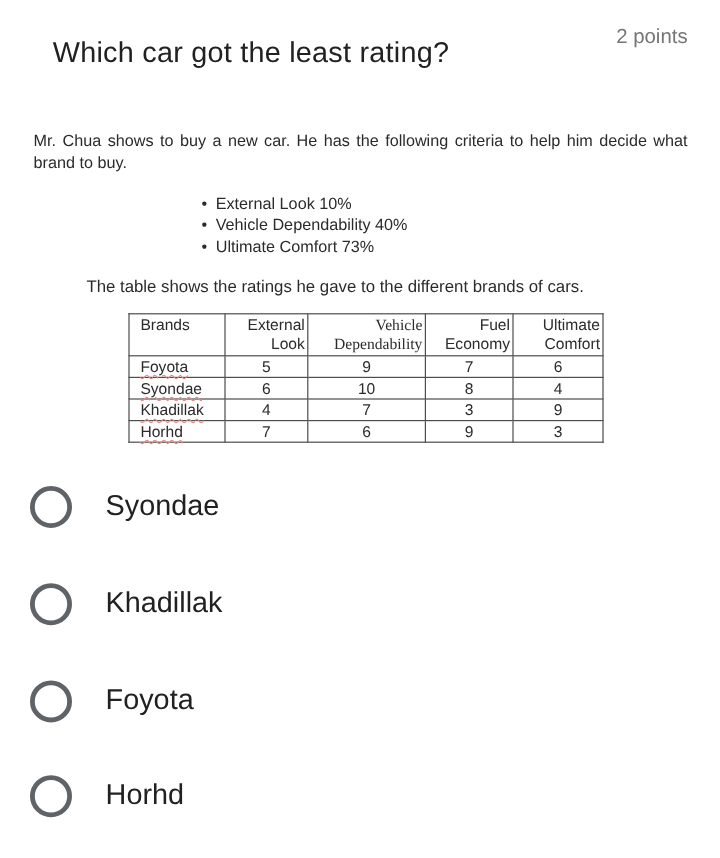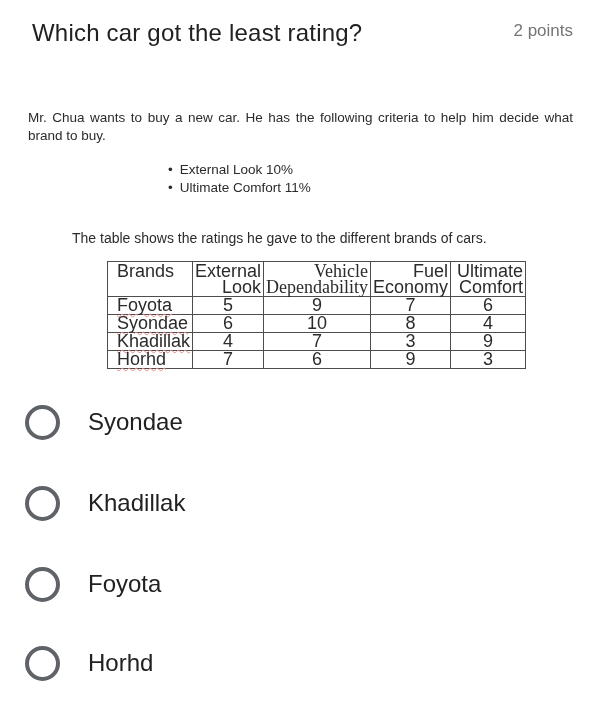--- a/index.html
+++ b/index.html
@@ -12,21 +12,21 @@
     --spellcheck-underline:#e98b8b;
     --page-bg:#ffffff;
   }
   html,body{margin:0;padding:0;}
   body{background:var(--page-bg);font-family:"Liberation Sans",sans-serif;}
   .page{
     position:relative;width:600px;height:715px;background:var(--page-bg);
     overflow:hidden;
   }
   .title{
-    position:absolute;left:28px;top:12px;margin:4px;
+    position:absolute;left:28px;top:12px;margin:16px;
     font-size:24px;font-weight:400;color:var(--title-text);
     letter-spacing:0.2px;line-height:34px;
   }
   .points{
     position:absolute;right:27px;top:20px;
     font-size:17px;color:var(--points-text);line-height:22px;
   }
   .para{
     position:absolute;left:28px;top:109px;width:545px;margin:0;
     font-size:13.5px;line-height:18px;color:var(--body-text);
@@ -37,21 +37,21 @@
     list-style:none;font-size:13.5px;line-height:18px;color:var(--body-text);
   }
   .criteria .bullet{margin-right:7px;}
   .note{
     position:absolute;left:72px;top:229px;margin:0;
     font-size:14px;line-height:18px;color:var(--body-text);
   }
   table.ratings{
     position:absolute;left:107px;top:261px;
     border-collapse:collapse;table-layout:fixed;
-    font-size:18px;color:var(--body-text);
+    font-size:13px;color:var(--body-text);
   }
   table.ratings th,table.ratings td{
     border:1px solid var(--table-border);
     padding:0 2px;font-weight:400;
   }
   table.ratings th{
     vertical-align:top;text-align:right;line-height:16px;padding-top:1px;height:33px;
   }
   table.ratings th.col-brands{text-align:left;padding-left:9px;}
   table.ratings td{line-height:17px;text-align:center;}
@@ -79,25 +79,26 @@
   .opt-0{top:404px;} .opt-1{top:485px;} .opt-2{top:566px;} .opt-3{top:645px;}
 </style>
 </head>
 <body>
 
 <div class="page">
 
   <h1 class="title">Which car got the least rating?</h1>
   <span class="points">2 points</span>
 
-  <p class="para">Mr. Chua wants to buy a new car. He has the following criteria to help him decide what brand to buy.</p>
+  <p class="para">Mr. Chua shows to buy a new car. He has the following criteria to help him decide what brand to buy.</p>
 
   <ul class="criteria">
     <li><span class="bullet">•</span><span>External Look 10%</span></li>
-    <li><span class="bullet">•</span><span>Ultimate Comfort 11%</span></li>
+    <li><span class="bullet">•</span><span>Vehicle Dependability 40%</span></li>
+    <li><span class="bullet">•</span><span>Ultimate Comfort 73%</span></li>
   </ul>
 
   <p class="note">The table shows the ratings he gave to the different brands of cars.</p>
 
   <table class="ratings">
     <thead>
       <tr>
         <th class="col-brands col-w0">Brands</th>
         <th class="col-w1">External Look</th>
         <th class="col-w2">Vehicle Dependability</th>

